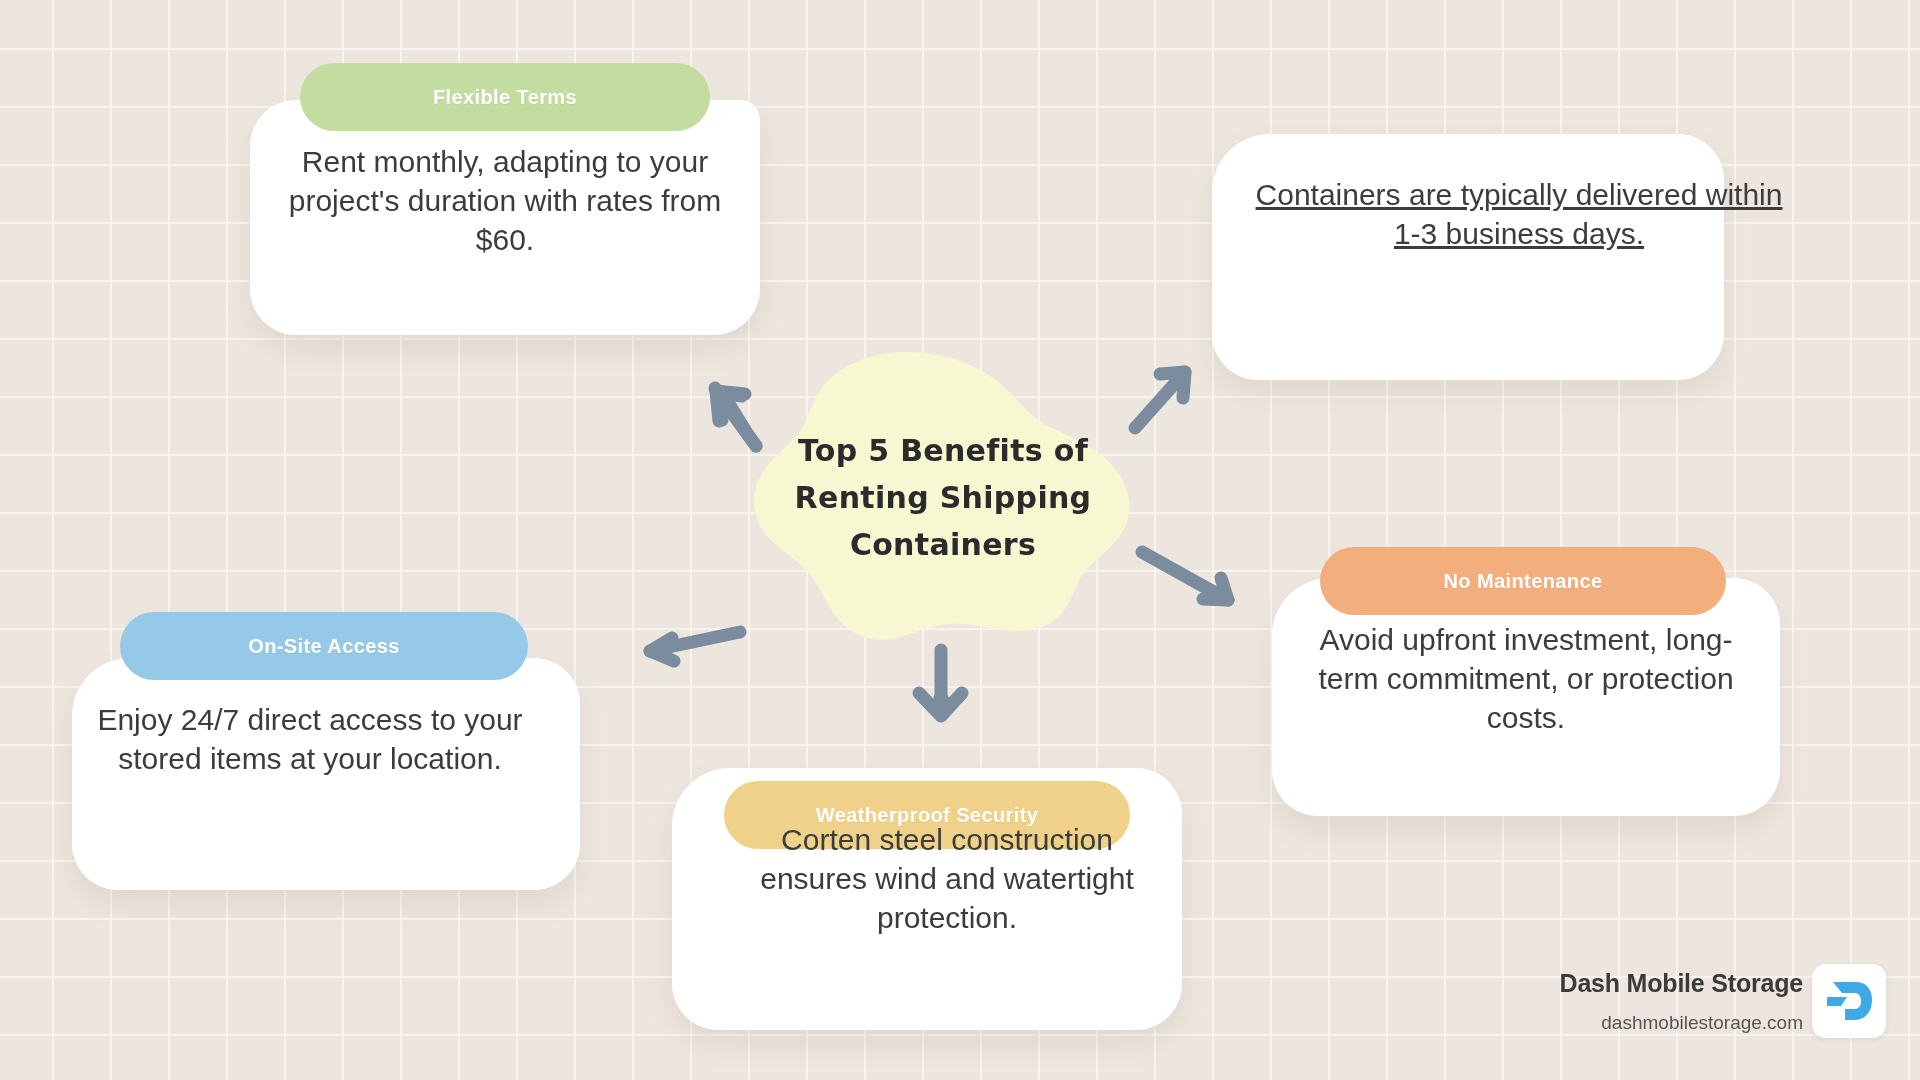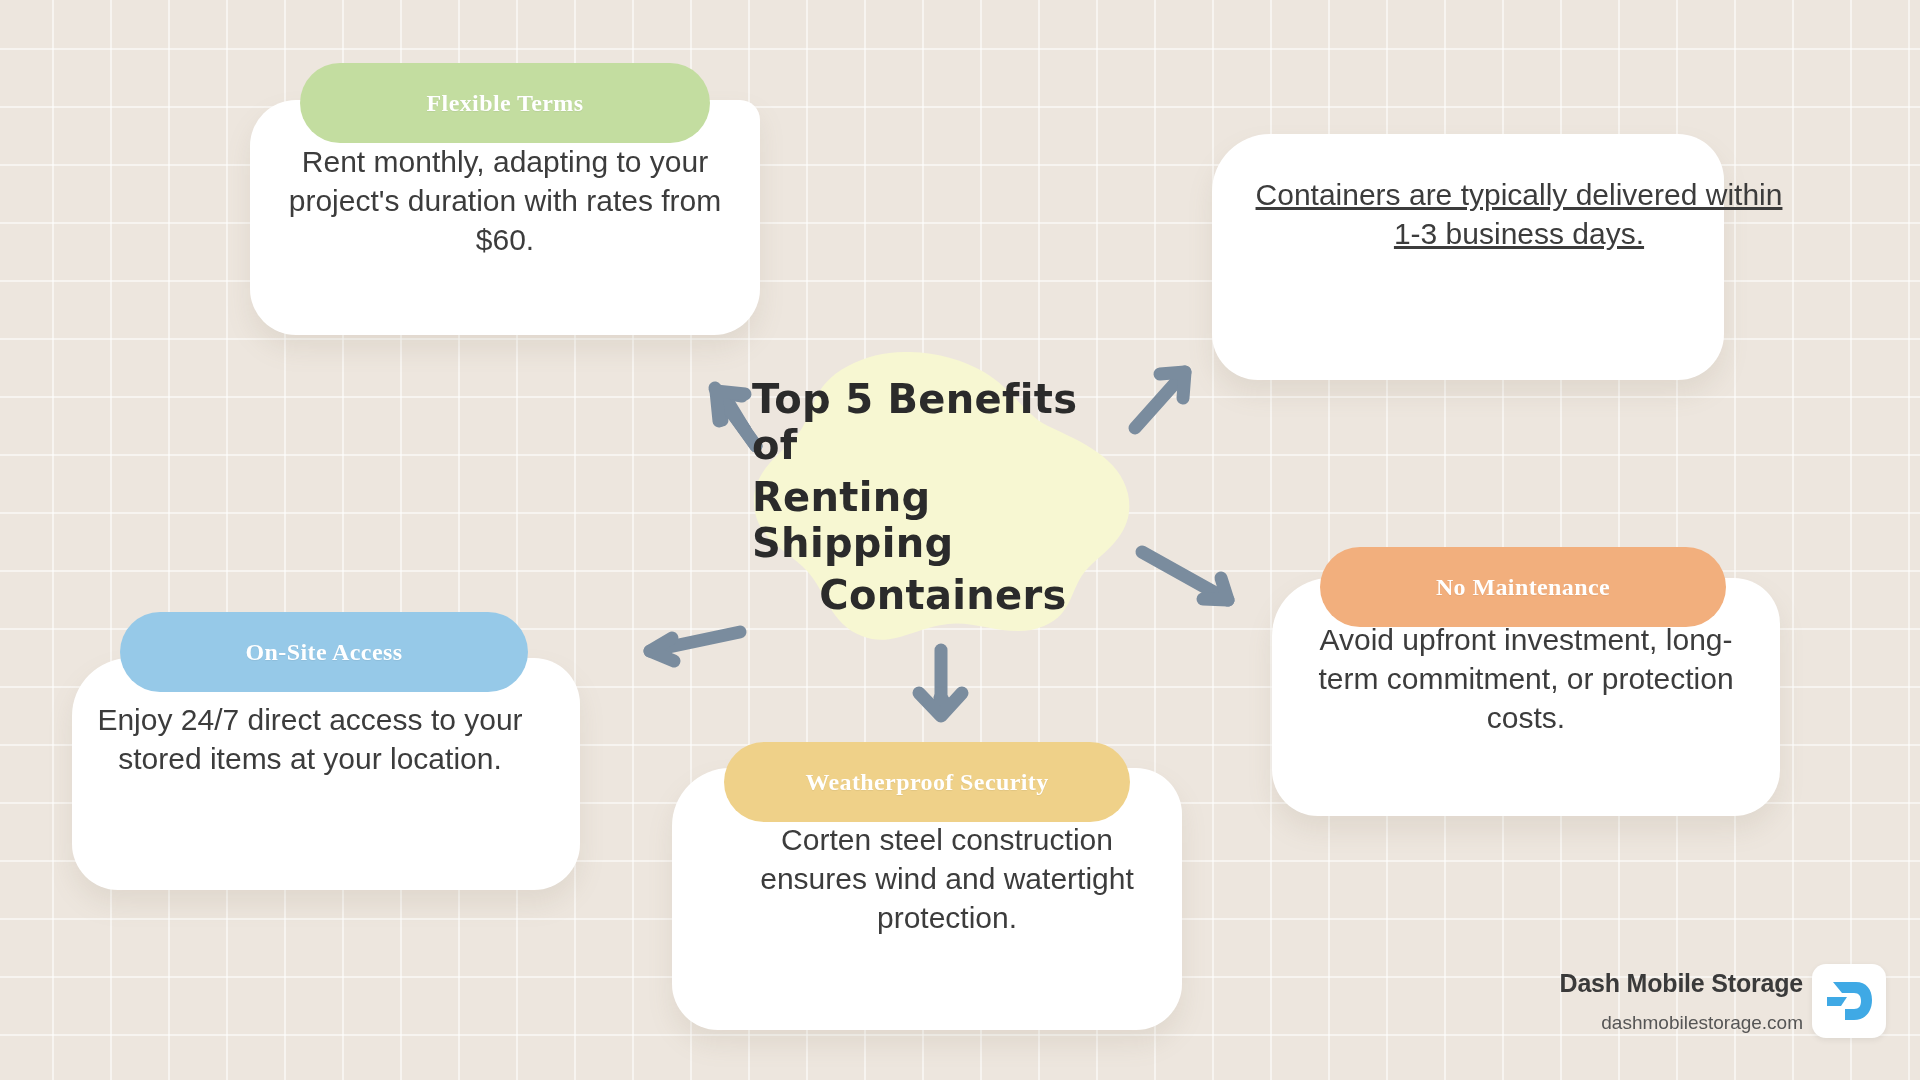--- a/index.html
+++ b/index.html
@@ -34,26 +34,26 @@
     line-height:1.30;
     padding:0 34px;
   }
   .pill {
     position:absolute;
     border-radius:999px;
     display:flex;
     align-items:center;
     justify-content:center;
     color:#FFFFFF;
-    font-family:Liberation Serif, serif;
+    font-family:Liberation Sans, sans-serif;
     font-weight:bold;
-    font-size:24px;
+    font-size:20px;
     letter-spacing:0.4px;
     text-shadow:0 1px 1px rgba(0,0,0,0.06);
-    height:80px;
+    height:68px;
   }
 
   
   #card-flexible  { left:250px;  top:100px;  width:510px;  height:235px;  border-top-right-radius:20px; }
   #pill-flexible  { left:300px;  top:63px;   width:410px; }
   #body-flexible  { top:142px; }
 
   #card-rapid     { left:1212px; top:134px;  width:512px;  height:246px; border-top-left-radius:58px; }
   #pill-rapid     { left:1264px; top:93px;   width:412px; }
   #body-rapid     { top:175px; }
@@ -77,25 +77,26 @@
     width:382px; height:290px;
   }
   #center-blob svg { position:absolute; inset:0; width:100%; height:100%; }
   #center-text {
     position:absolute;
     inset:0;
     display:flex;
     flex-direction:column;
     align-items:center;
     justify-content:center;
-    gap:6px;
+    gap:12px;
     font-family:"DejaVu Sans", sans-serif;
     font-weight:bold;
-    font-size:40px;
+    font-size:30px;
     color:#2B2B2B;
+    text-align:center;
     letter-spacing:0.3px;
   }
 
   
   #arrows { position:absolute; inset:0; pointer-events:none; }
 
   
   #branding {
     position:absolute;
     right:34px; bottom:42px;
@@ -209,21 +210,21 @@
   <div class="card" id="card-rapid"></div>
   <div class="card-body" id="body-rapid" style="left:1212px; width:614px;text-decoration:underline;">Containers are typically delivered within 1-3 business days.</div>
 
   <div class="card" id="card-nomaint"></div>
   <div class="pill" id="pill-nomaint" style="background: rgb(242, 175, 125);">
     <span>No Maintenance</span>
   </div>
   <div class="card-body" id="body-nomaint" style="left:1272px; width:508px;">Avoid upfront investment, long-term commitment, or protection costs.</div>
 
   <div class="card" id="card-weather"></div>
-  <div class="pill" id="pill-weather" style="background: rgb(239, 209, 137);">
+  <div class="pill" id="pill-weather" style="background: rgb(239, 209, 137); margin-top: 39px;">
     <span>Weatherproof Security</span>
   </div>
   <div class="card-body" id="body-weather" style="left:692px; width:510px;">Corten steel construction ensures wind and watertight protection.</div>
 
   <div class="card" id="card-onsite"></div>
   <div class="pill" id="pill-onsite" style="background: rgb(150, 201, 232);">
     <span>On-Site Access</span>
   </div>
   <div class="card-body" id="body-onsite" style="left:56px; width:508px;">Enjoy 24/7 direct access to your stored items at your location.</div>
 

